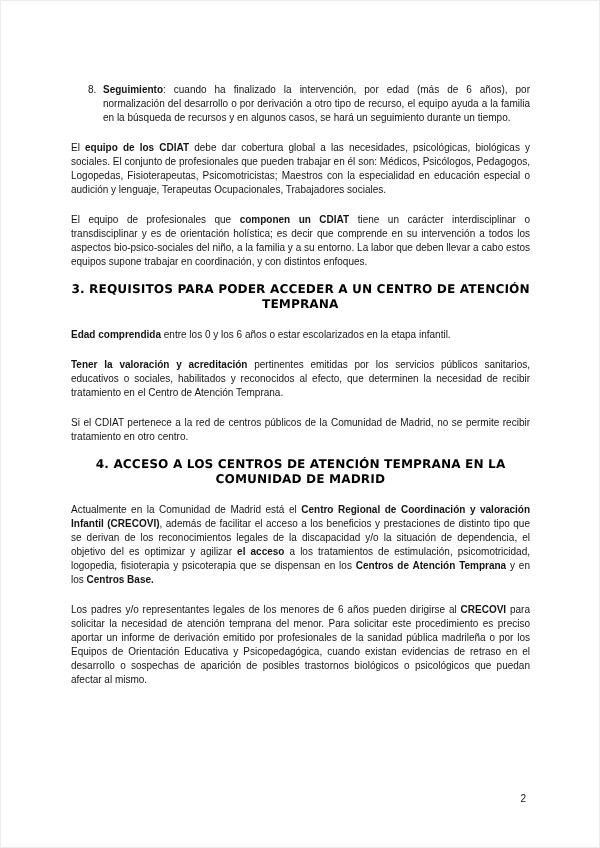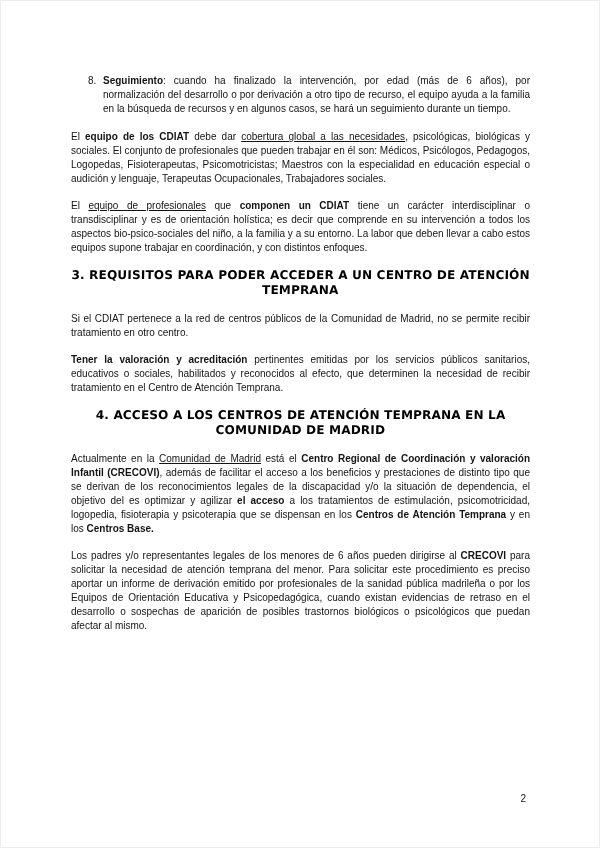--- a/index.html
+++ b/index.html
@@ -16,24 +16,24 @@
     border: 1px solid #ececec;
     padding: 66px 69px 0 70px;
     font-family: "Liberation Sans", sans-serif;
     color: #141414;
     overflow: hidden;
   }
   p.body {
     font-size: 10px;
     line-height: 14px;
     text-align: justify;
-    margin: 7px 0 13px 0;
+    margin: 16px 0 13px 0;
   }
   .b { font-weight: bold; }
-  .u { text-decoration: underline; }
+  .u { }
   .list-item {
     position: relative;
     padding-left: 32px;
     margin-bottom: 14px;
   }
   .list-item .num {
     position: absolute;
     left: 17px;
     top: 0;
     font-size: 10px;
@@ -68,25 +68,26 @@
     <span class="num">8.</span>
     <p class="body"><span class="b">Seguimiento</span><span>: cuando ha finalizado la intervención, por edad (más de 6 años), por normalización del desarrollo o por derivación a otro tipo de recurso, el equipo ayuda a la familia en la búsqueda de recursos y en algunos casos, se hará un seguimiento durante un tiempo.</span></p>
   </div>
 
   <p class="body"><span>El </span><span class="b">equipo de los CDIAT</span><span> debe dar </span><span class="u">cobertura global a las necesidades</span><span>, psicológicas, biológicas y sociales. El conjunto de profesionales que pueden trabajar en él son: Médicos, Psicólogos, Pedagogos, Logopedas, Fisioterapeutas, Psicomotricistas; Maestros con la especialidad en educación especial o audición y lenguaje, Terapeutas Ocupacionales, Trabajadores sociales.</span></p>
 
   <p class="body"><span>El </span><span class="u">equipo de profesionales</span><span> que </span><span class="b">componen un CDIAT</span><span> tiene un carácter interdisciplinar o transdisciplinar y es de orientación holística; es decir que comprende en su intervención a todos los aspectos bio-psico-sociales del niño, a la familia y a su entorno. La labor que deben llevar a cabo estos equipos supone trabajar en coordinación, y con distintos enfoques.</span></p>
 
   <h2 class="heading">3. REQUISITOS PARA PODER ACCEDER A UN CENTRO DE ATENCIÓN TEMPRANA</h2>
 
+  <p class="body"><span class="b">Edad comprendida</span><span> entre los 0 y los 6 años o estar escolarizados en la etapa infantil.</span></p>
 
 
+  <p class="body"><span class="b">Tener la valoración y acreditación</span><span> pertinentes emitidas por los servicios públicos sanitarios, educativos o sociales, habilitados y reconocidos al efecto, que determinen la necesidad de recibir tratamiento en el Centro de Atención Temprana.</span></p>
+
   <p class="body"><span>Si el CDIAT pertenece a la red de centros públicos de la Comunidad de Madrid, no se permite recibir tratamiento en otro centro.</span></p>
-
-  <p class="body"><span class="b">Tener la valoración y acreditación</span><span> pertinentes emitidas por los servicios públicos sanitarios, educativos o sociales, habilitados y reconocidos al efecto, que determinen la necesidad de recibir tratamiento en el Centro de Atención Temprana.</span></p>
 
   <h2 class="heading">4. ACCESO A LOS CENTROS DE ATENCIÓN TEMPRANA EN LA COMUNIDAD DE MADRID</h2>
 
   <p class="body"><span>Actualmente en la </span><span class="u">Comunidad de Madrid</span><span> está el </span><span class="b">Centro Regional de Coordinación y valoración Infantil (CRECOVI)</span><span>, además de facilitar el acceso a los beneficios y prestaciones de distinto tipo que se derivan de los reconocimientos legales de la discapacidad y/o la situación de dependencia, el objetivo del es optimizar y agilizar </span><span class="b">el acceso</span><span> a los tratamientos de estimulación, psicomotricidad, logopedia, fisioterapia y psicoterapia que se dispensan en los </span><span class="b">Centros de Atención Temprana</span><span> y en los </span><span class="b">Centros Base.</span></p>
 
 
   <p class="body"><span>Los padres y/o representantes legales de los menores de 6 años pueden dirigirse al </span><span class="b">CRECOVI</span><span> para solicitar la necesidad de atención temprana del menor. Para solicitar este procedimiento es preciso aportar un informe de derivación emitido por profesionales de la sanidad pública madrileña o por los Equipos de Orientación Educativa y Psicopedagógica, cuando existan evidencias de retraso en el desarrollo o sospechas de aparición de posibles trastornos biológicos o psicológicos que puedan afectar al mismo.</span></p>
 
   <div class="page-number">2</div>
 

